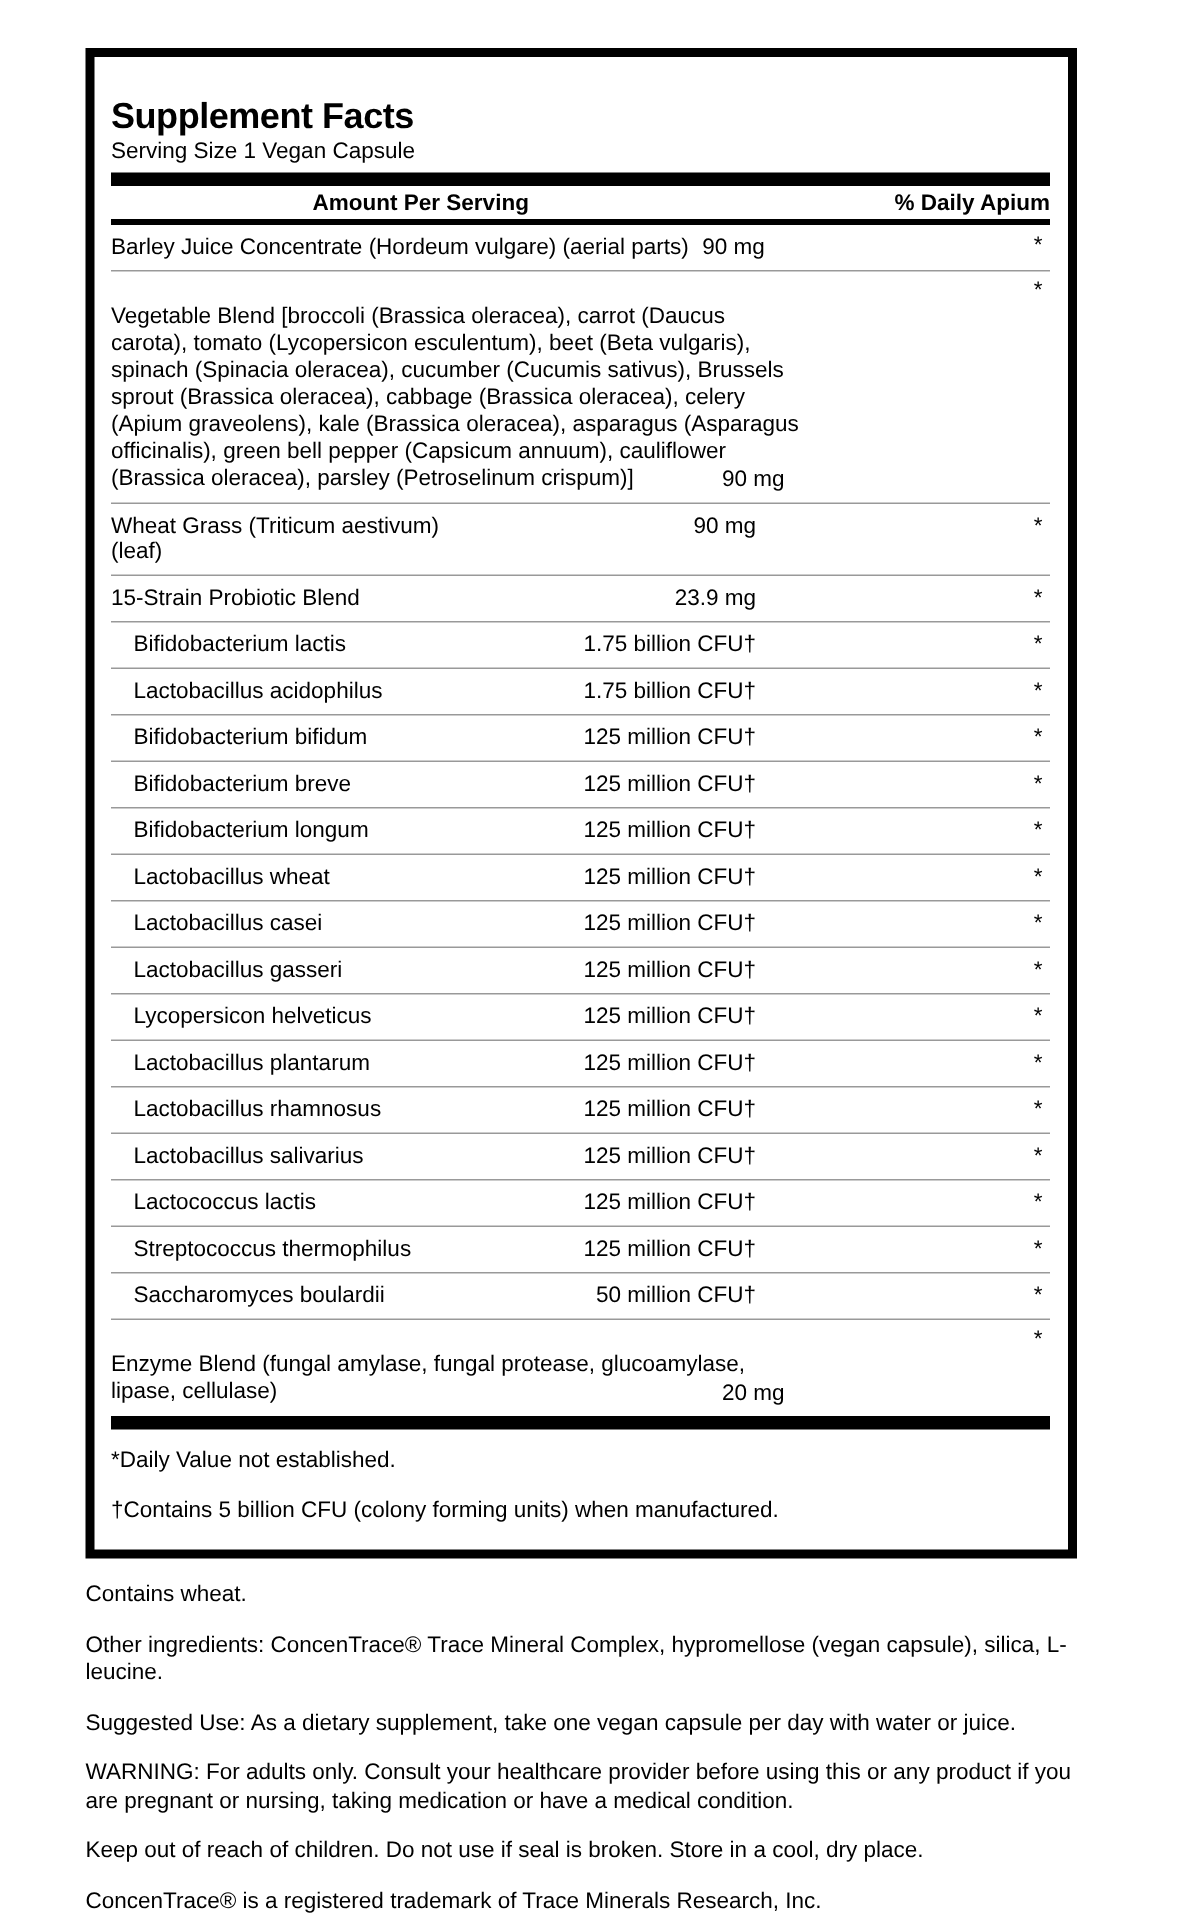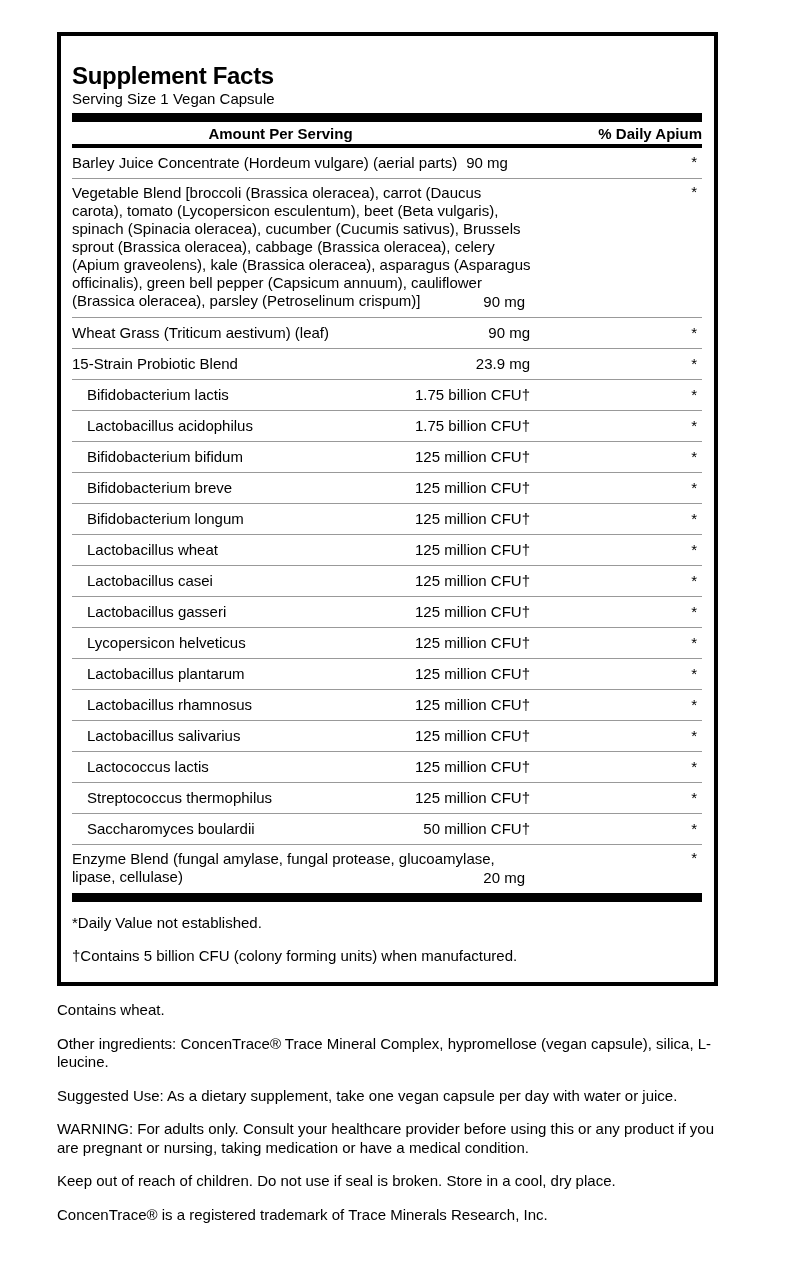--- a/index.html
+++ b/index.html
@@ -3,45 +3,45 @@
 <meta charset="utf-8">
 <style>
   html,body { margin:0; padding:0; background:#ffffff; }
   .page {
     position:relative; width:798px; height:1284px; background:#ffffff;
     color:#000; font-family:"Liberation Sans", "DejaVu Sans", sans-serif;
     overflow:hidden;
   }
   .facts-box {
     box-sizing:border-box; width:661px; margin:32px 0 0 57px;
-    border:4px solid #000000; padding:0 12px 0 11px; background:#fff;
+    border:6px solid #000000; padding:0 12px 0 11px; background:#fff;
   }
   .title { padding-top:26px; font-size:24px; font-weight:700; letter-spacing:-0.3px; }
   .serving { font-size:15px; }
   .bar { height:9px; background:#000; }
   .bar.top { margin-top:6px; }
   .hdr-row {
     display:flex; align-items:flex-end; padding:3px 0 2px;
     border-bottom:4px solid #000; font-weight:700; font-size:15px;gap:41px;
   }
   .hdr-amount { flex:1 1 auto; text-align:center; }
   .hdr-dv { flex:0 0 172px; text-align:right; }
   #rows .row { position:relative; border-bottom:1px solid #999; font-size:15px; }
   #rows .row:last-child { border-bottom:none; }
-  .row.single { display:flex; align-items:flex-start; padding:6px 0 7px; }
+  .row.single { display:flex; align-items:flex-start; padding:6px 0 7px;gap:24px; }
   .row.single .name { flex:1 1 auto; }
   .row.single .amount { flex:0 0 150px; text-align:right; white-space:nowrap; }
   .row.single .dv { flex:0 0 172px; box-sizing:border-box; text-align:right; padding-right:5px; }
   .row.indent .name { padding-left:15px; }
   .row.inline { display:block; padding:6px 0 7px; }
   .row.inline .name { display:inline; }
   .row.inline .amount { display:inline; margin-left:9px; }
   .row.inline .dv { position:absolute; right:5px; top:5px; }
   .row.block { display:block; padding:5px 0 7px; }
-  .row.block .name { display:block; max-width:462px; line-height:18px; }
+  .row.block .name { display:block; max-width:462px; line-height:18px;margin-top:16px; }
   .row.block .amount { position:absolute; right:177px; bottom:7px; }
   .row.block .dv { position:absolute; right:5px; top:4px; }
   .footnotes { padding:12px 0 18px; font-size:15px; }
   .footnotes p { margin:0 0 16px 0; }
   .footnotes p:last-child { margin-bottom:0; }
   .footer { width:662px; margin:15px 0 0 57px; font-size:15px; line-height:18.5px; }
   .footer p { margin:0 0 15px 0; }
   .footer b { font-weight:400; }
 </style>
 </head>

